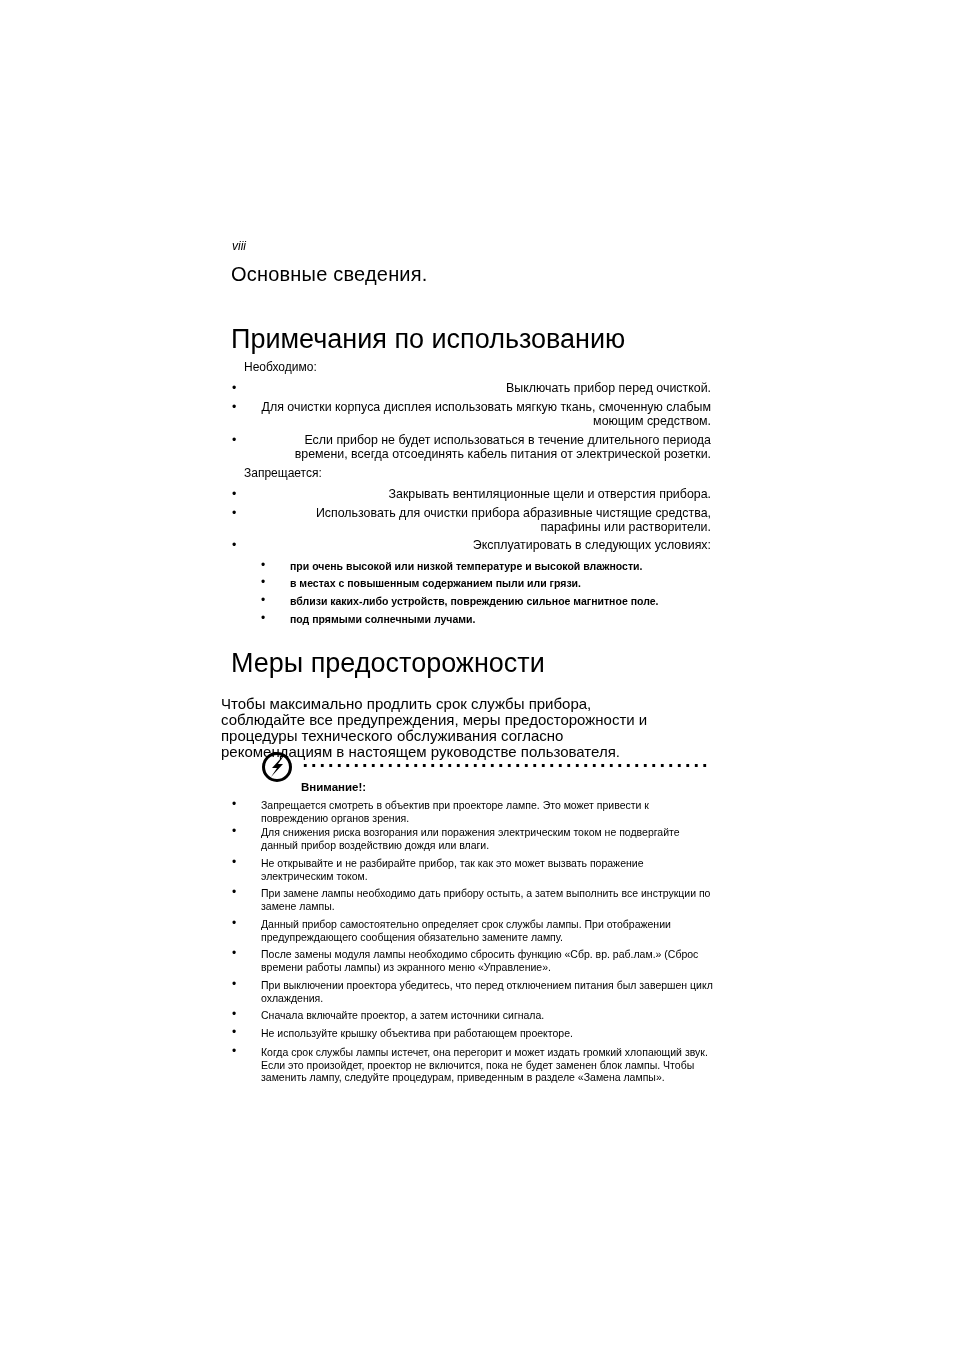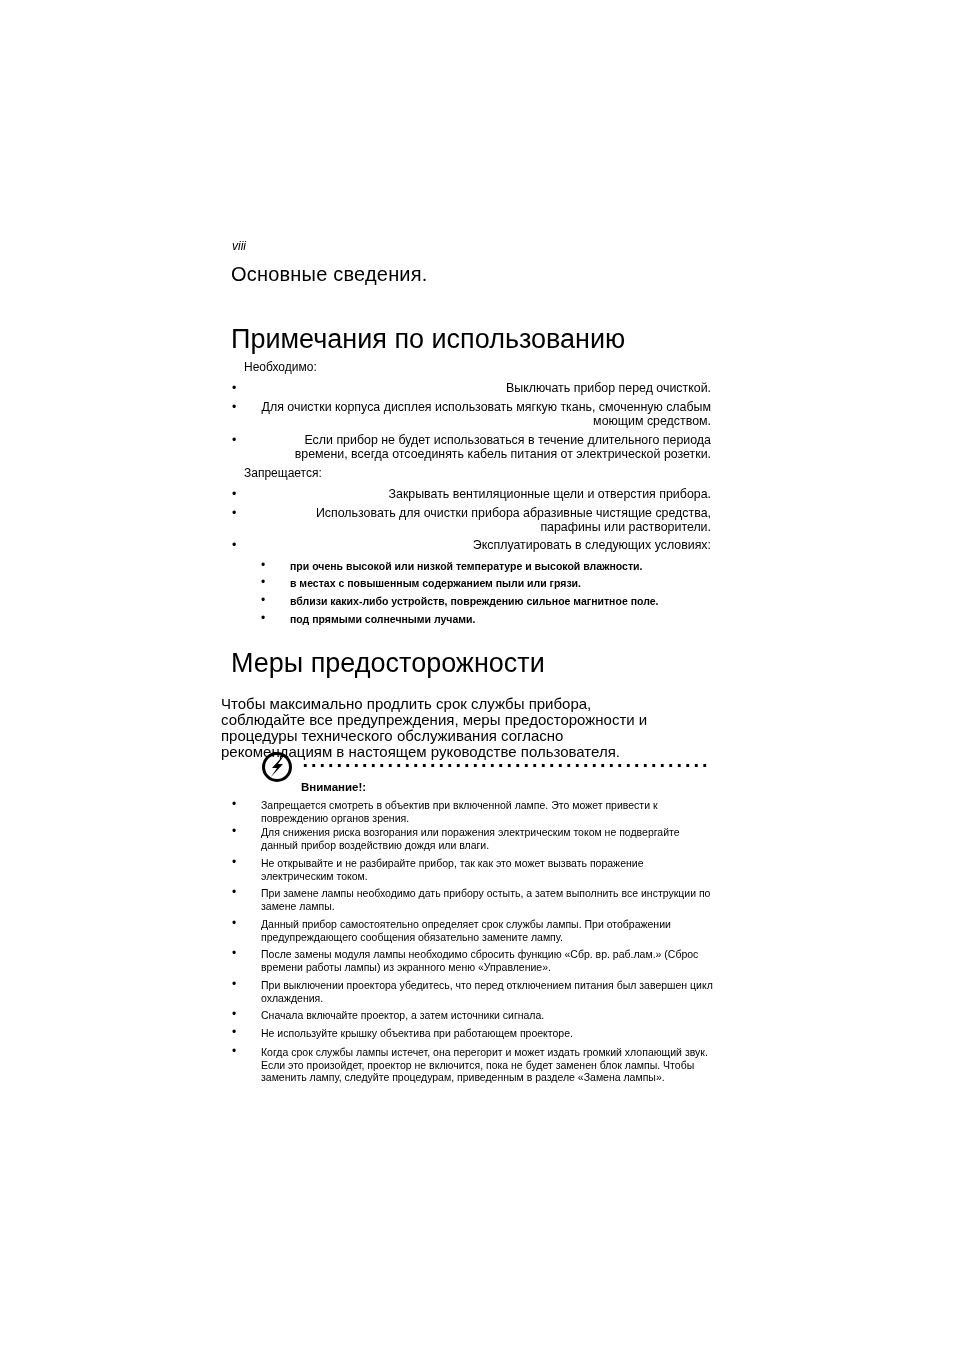--- a/index.html
+++ b/index.html
@@ -89,21 +89,21 @@
   <svg width="32" height="32" viewBox="0 0 32 32">
     <circle cx="16" cy="16" r="13.5" fill="none" stroke="#000" stroke-width="3"></circle>
     <path d="M21 6 L11 17 L16 17 L10 26 L22 13 L17 13 L22 6 Z" fill="#000"></path>
   </svg>
 </div>
 <div class="abs dots"></div>
 <div class="abs warn-title">Внимание!:</div>
 
 <div class="w-row" style="top:799px">
   <span class="dot">•</span>
-  <span class="txt">Запрещается смотреть в объектив при включенной лампе. Это может привести к повреждению органов зрения.</span>
+  <span class="txt">Запрещается смотреть в объектив при проекторе лампе. Это может привести к повреждению органов зрения.</span>
 </div>
 <div class="w-row" style="top:826px">
   <span class="dot">•</span>
   <span class="txt">Для снижения риска возгорания или поражения электрическим током не подвергайте данный прибор воздействию дождя или влаги.</span>
 </div>
 <div class="w-row" style="top:857px">
   <span class="dot">•</span>
   <span class="txt">Не открывайте и не разбирайте прибор, так как это может вызвать поражение электрическим током.</span>
 </div>
 <div class="w-row" style="top:887px">

